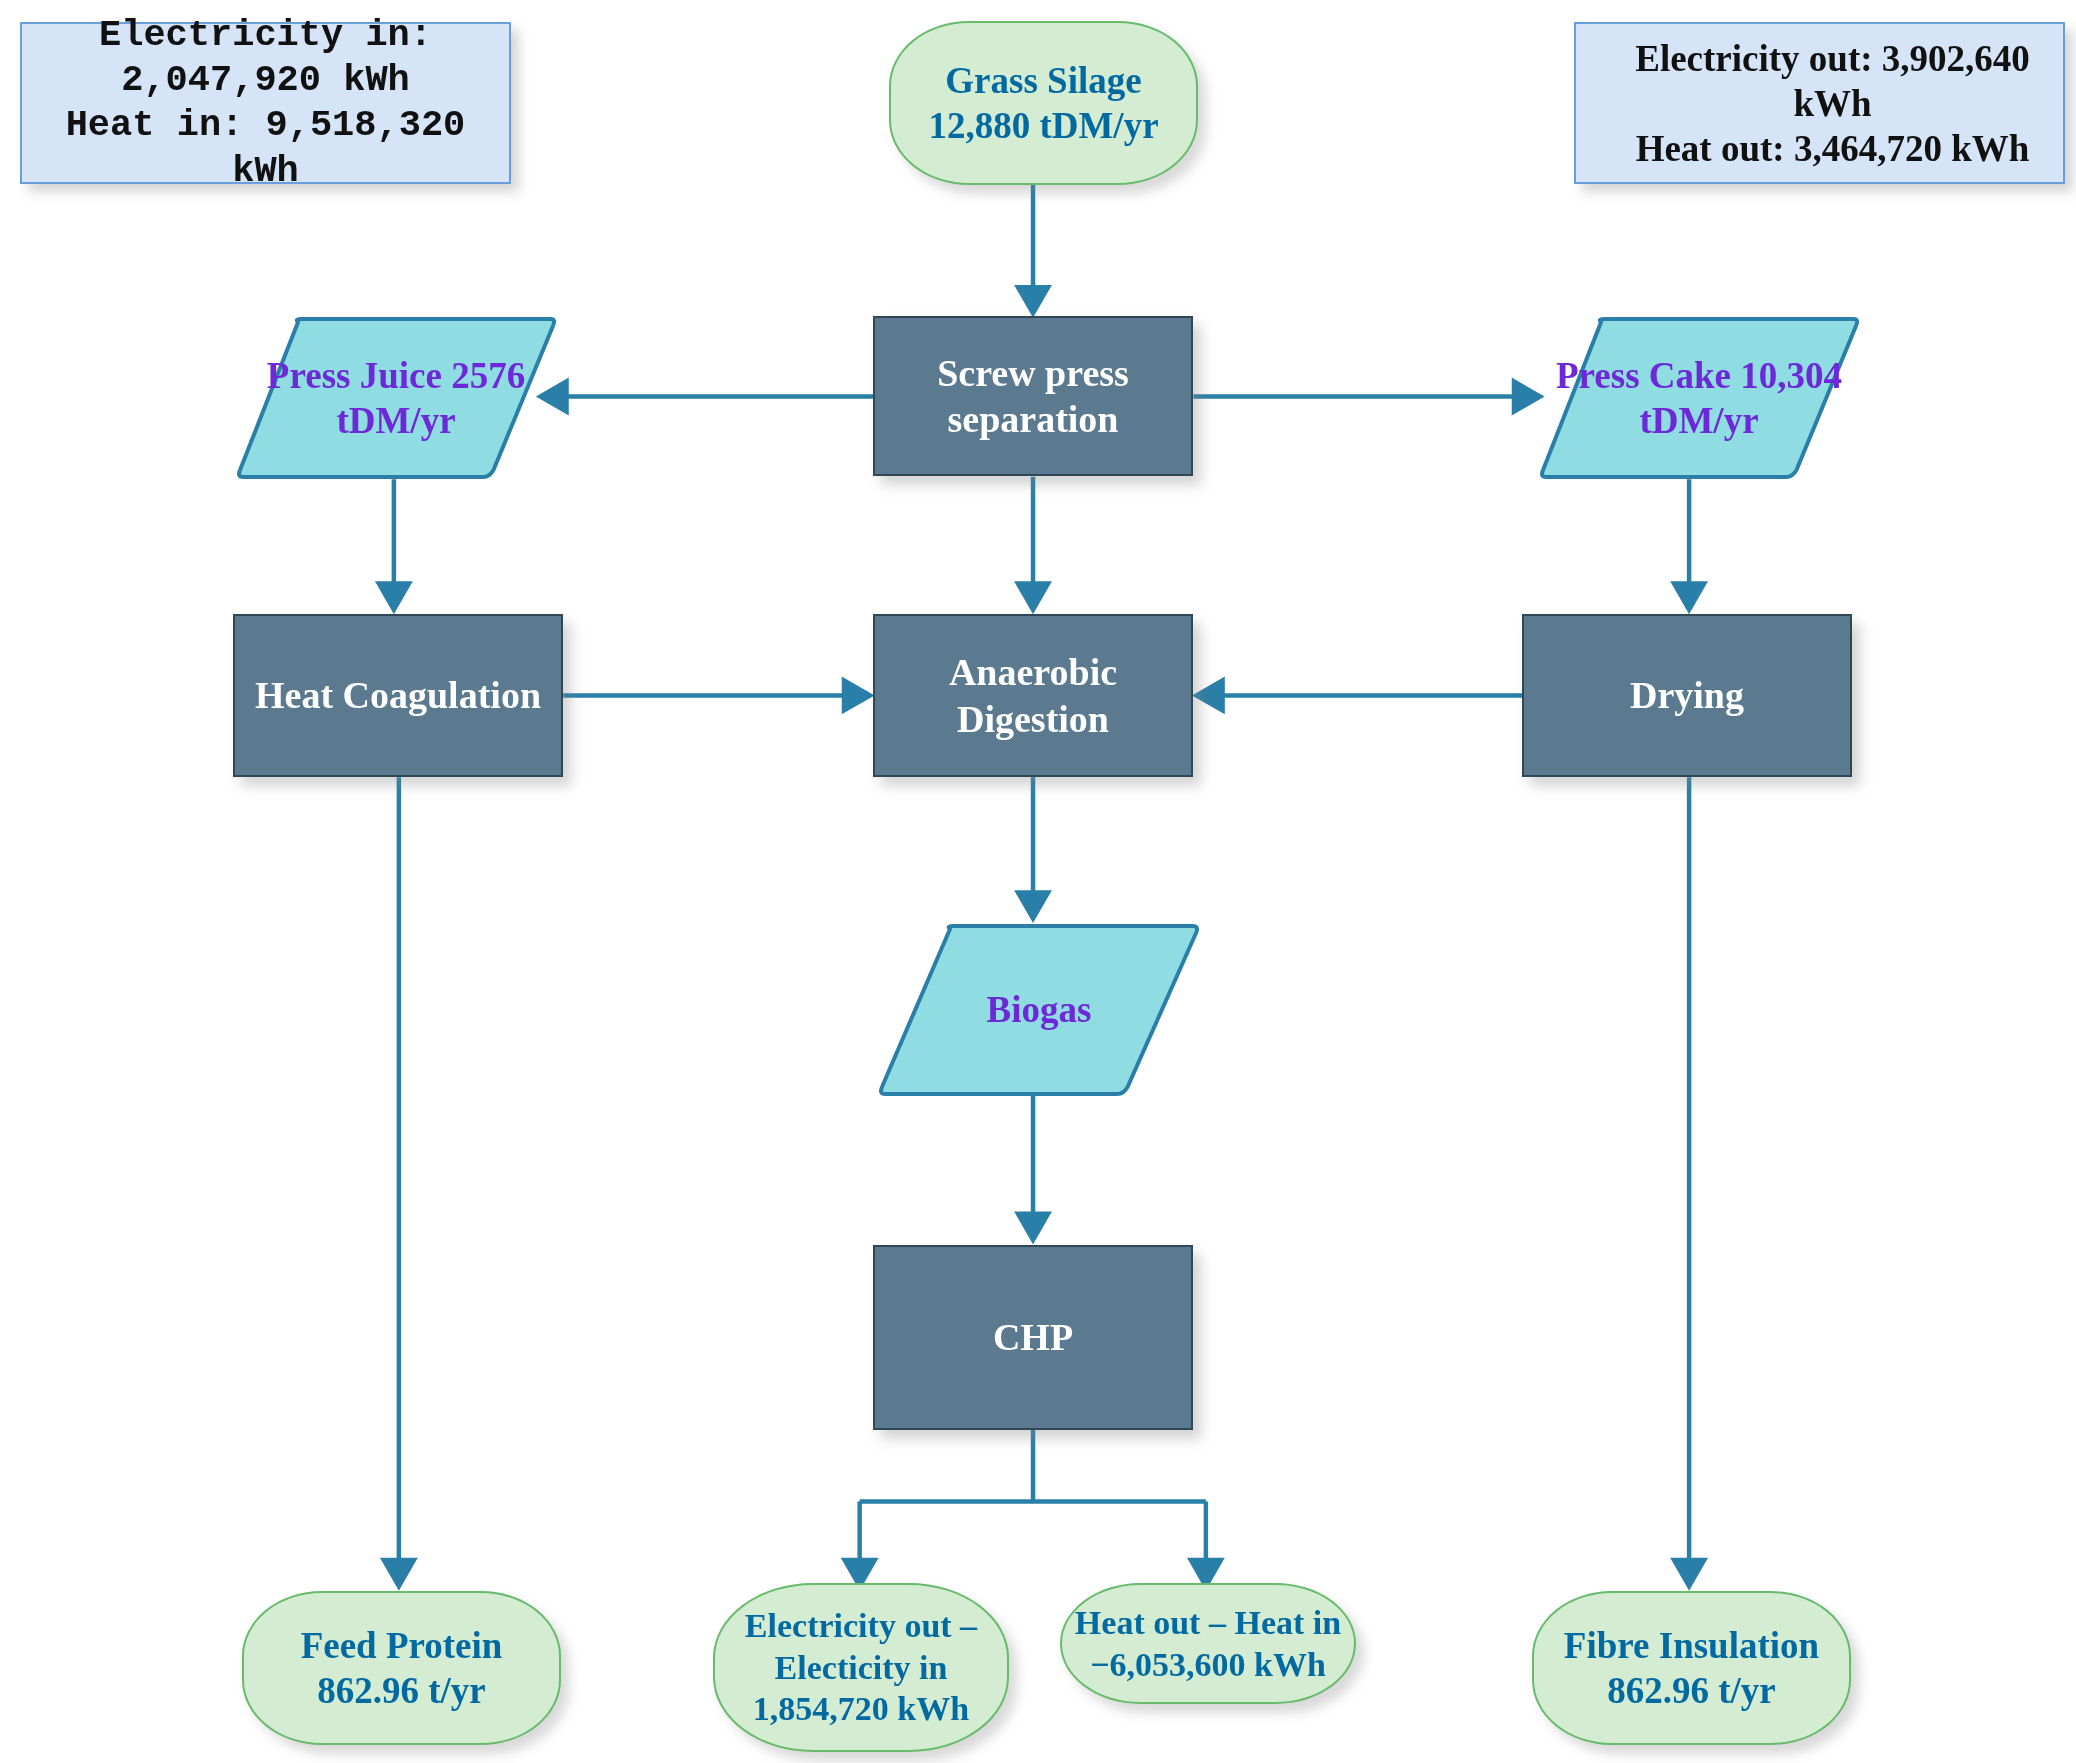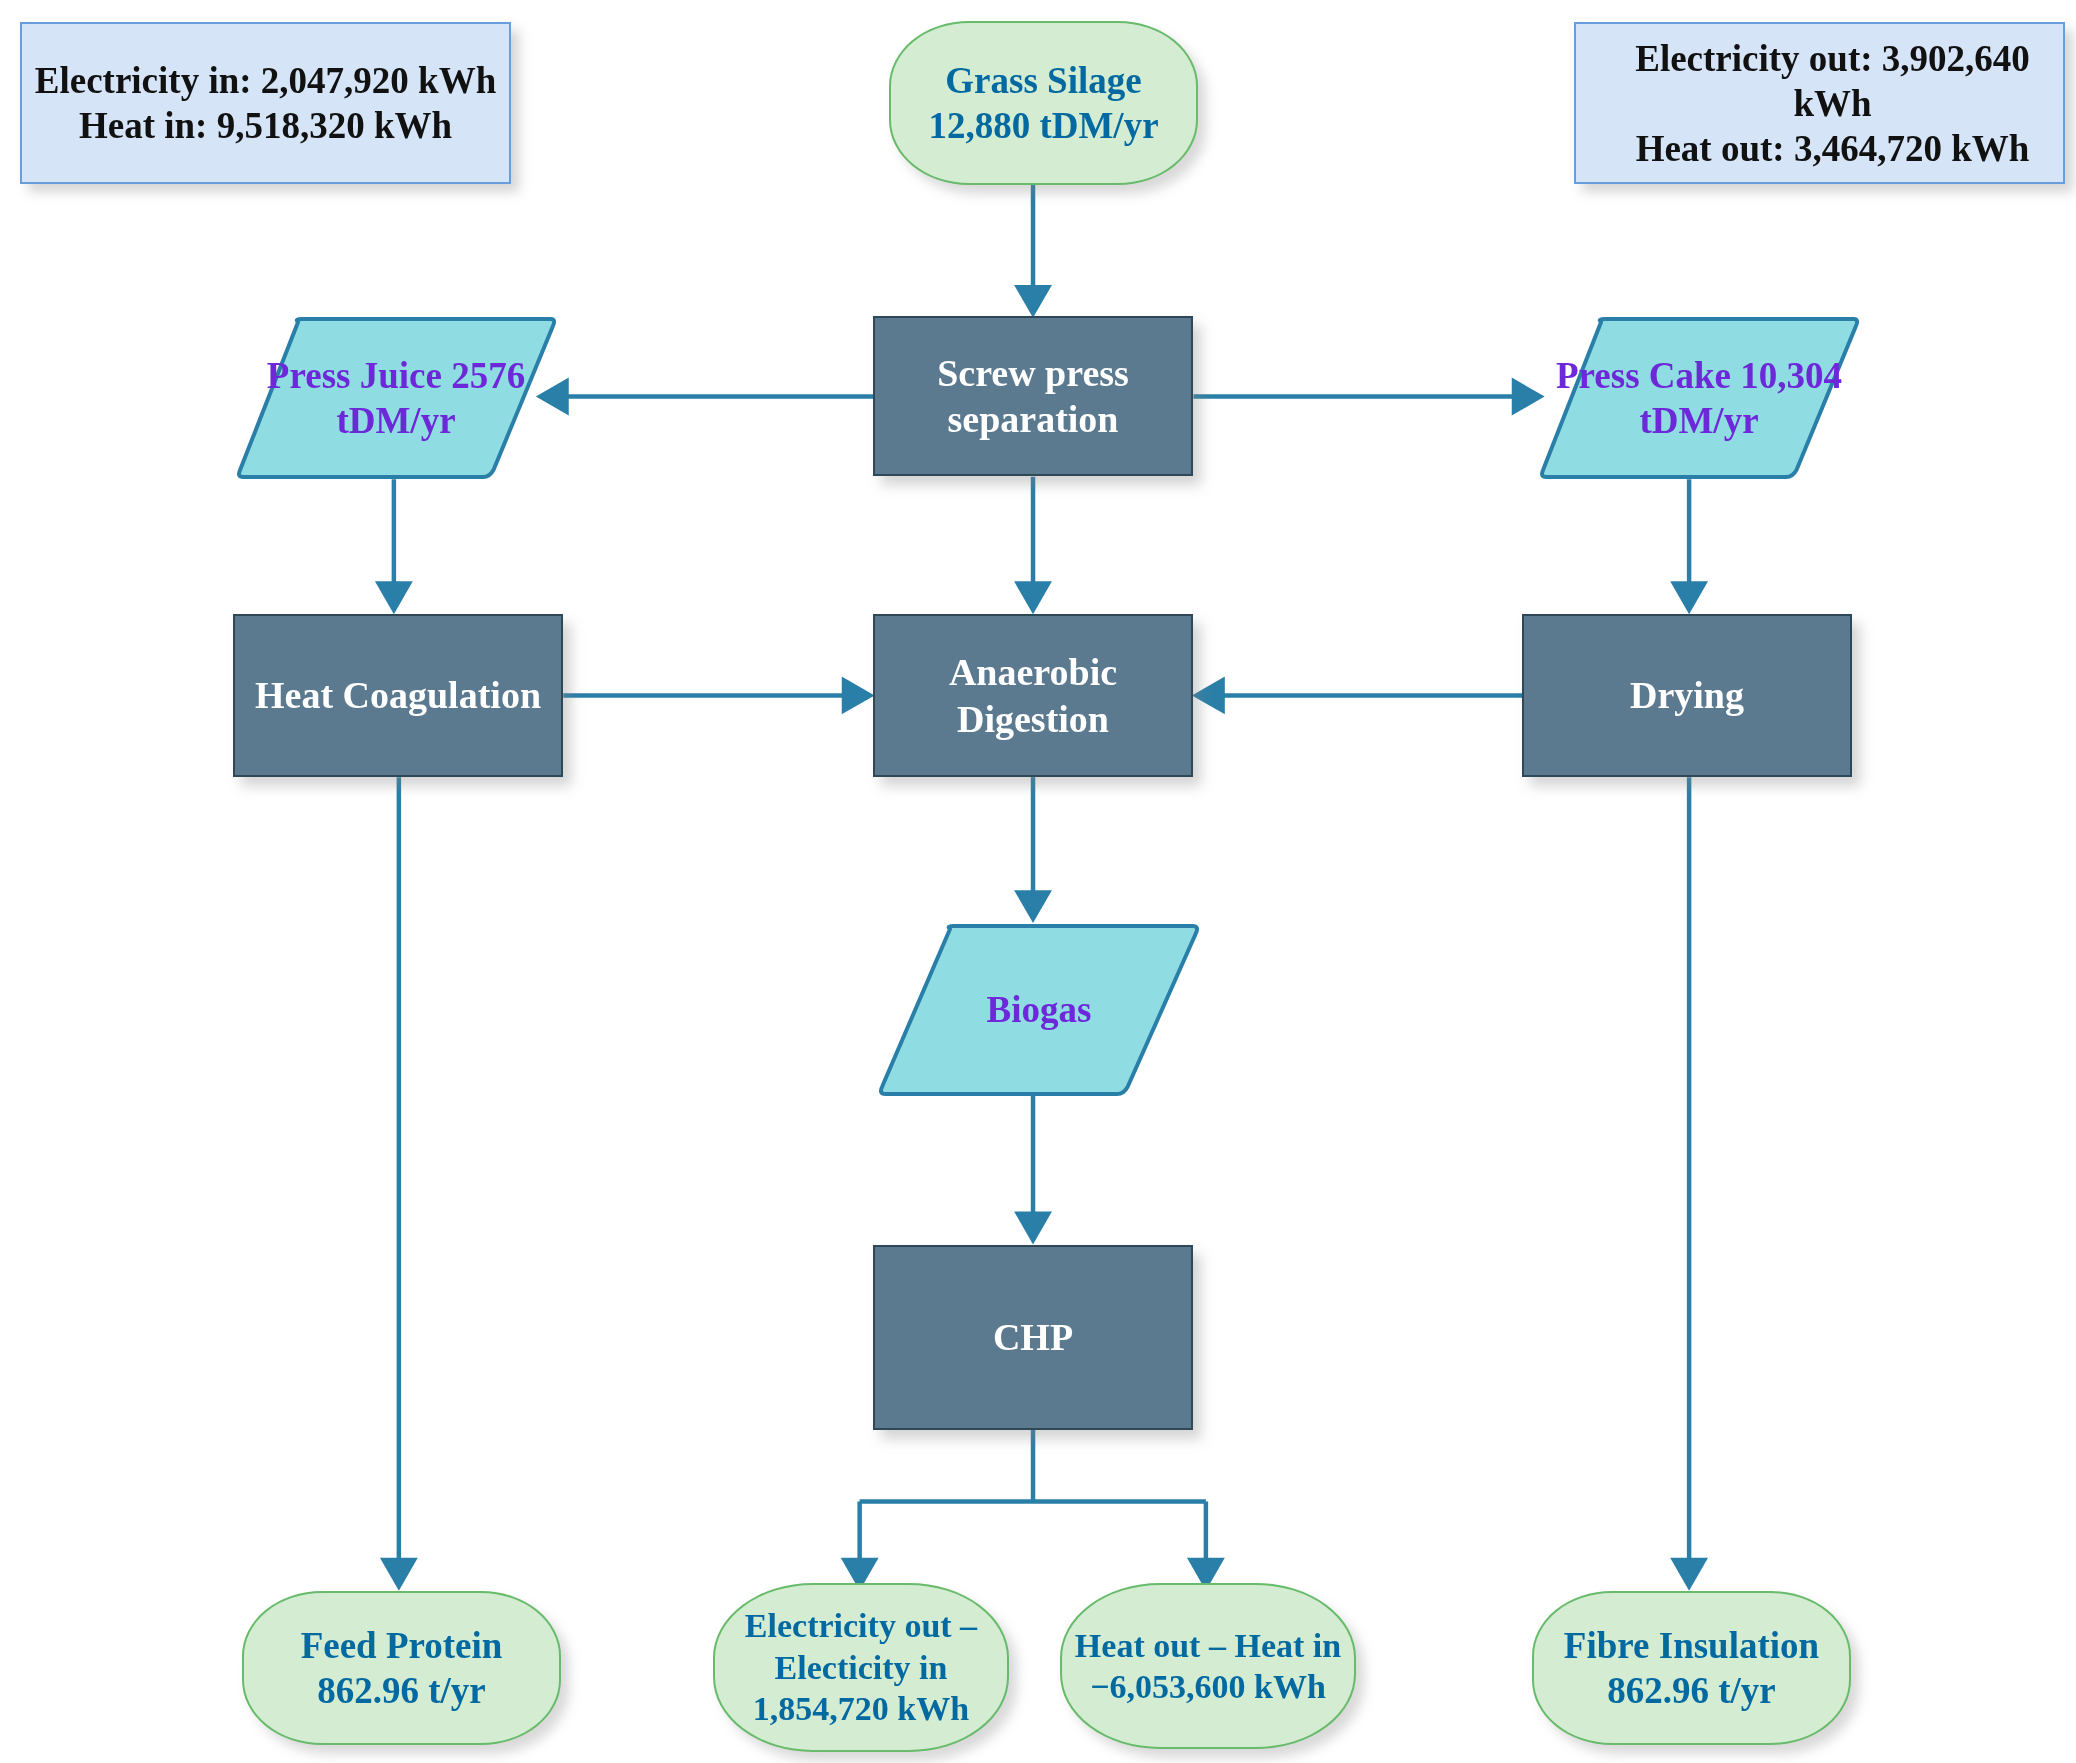--- a/index.html
+++ b/index.html
@@ -141,21 +141,21 @@
     <line x1="2073" y1="2670" x2="2073" y2="3014"></line>
     <path d="M1725 3014 L2420 3014"></path>
 
     <line x1="1725" y1="3014" x2="1725" y2="3155"></line>
     <path class="ahead" d="M1725 3193 L1687 3127 L1763 3127 Z"></path>
 
     <line x1="2420" y1="3014" x2="2420" y2="3155"></line>
     <path class="ahead" d="M2420 3193 L2382 3127 L2458 3127 Z"></path>
   </svg>
 
-  <div class="node infobox" style="left:20px; top:22.4px; width:491px; height:162px;">
+  <div class="node infobox" style="left:20px; top:22.4px; width:491px; height:162px;font-family:Liberation Mono, monospace;">
     <div class="lines">
       <span class="l">Electricity in: 2,047,920 kWh</span>
       <span class="l">Heat in: 9,518,320 kWh</span>
     </div>
   </div>
 
   <div class="node infobox" style="left:1574px; top:22.4px; width:491px; height:162px;padding-left:26px;">
     <div class="lines">
       <span class="l">Electricity out: 3,902,640 kWh</span>
       <span class="l">Heat out: 3,464,720 kWh</span>
@@ -243,21 +243,21 @@
   </div>
 
   <div class="node terminator tall" style="left:713px; top:1583px; width:296px; height:169px; font-size:34px;align-items:center;">
     <div class="lines">
       <span class="l">Electricity out –</span>
       <span class="l">Electicity in</span>
       <span class="l">1,854,720 kWh</span>
     </div>
   </div>
 
-  <div class="node terminator tall" style="left:1060px; top:1583px; width:296px; height:166px; font-size:34px;">
+  <div class="node terminator tall" style="left:1060px; top:1583px; width:296px; height:121px; font-size:34px;">
     <div class="lines">
       <span class="l">Heat out – Heat in</span>
       <span class="l">−6,053,600 kWh</span>
     </div>
   </div>
 
   <div class="node terminator" style="left:1532px; top:1591px; width:319px; height:154px;">
     <div class="lines">
       <span class="l">Fibre Insulation</span>
       <span class="l">862.96 t/yr</span>

